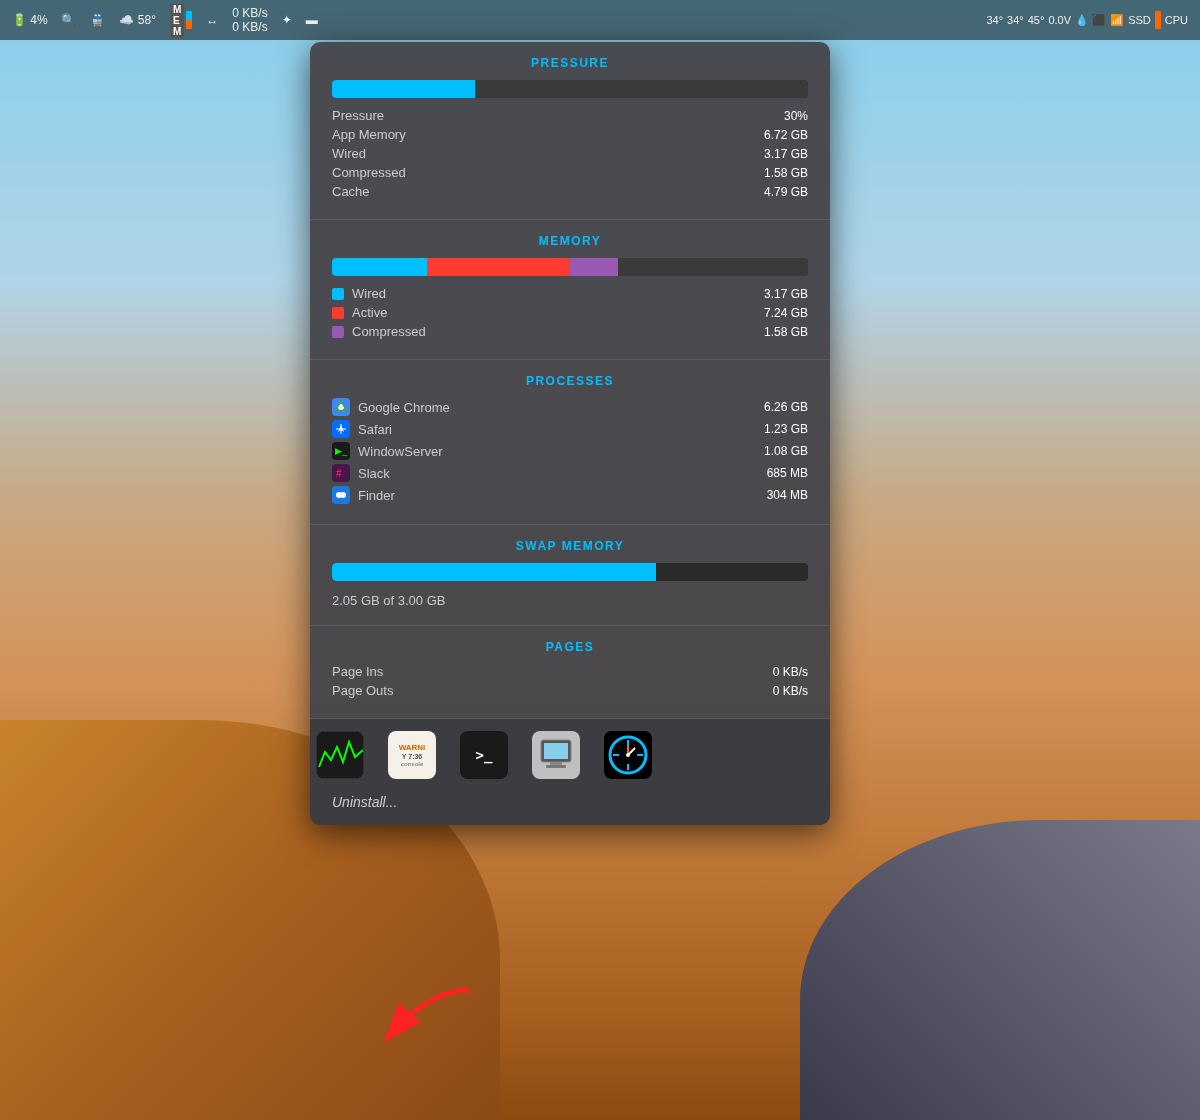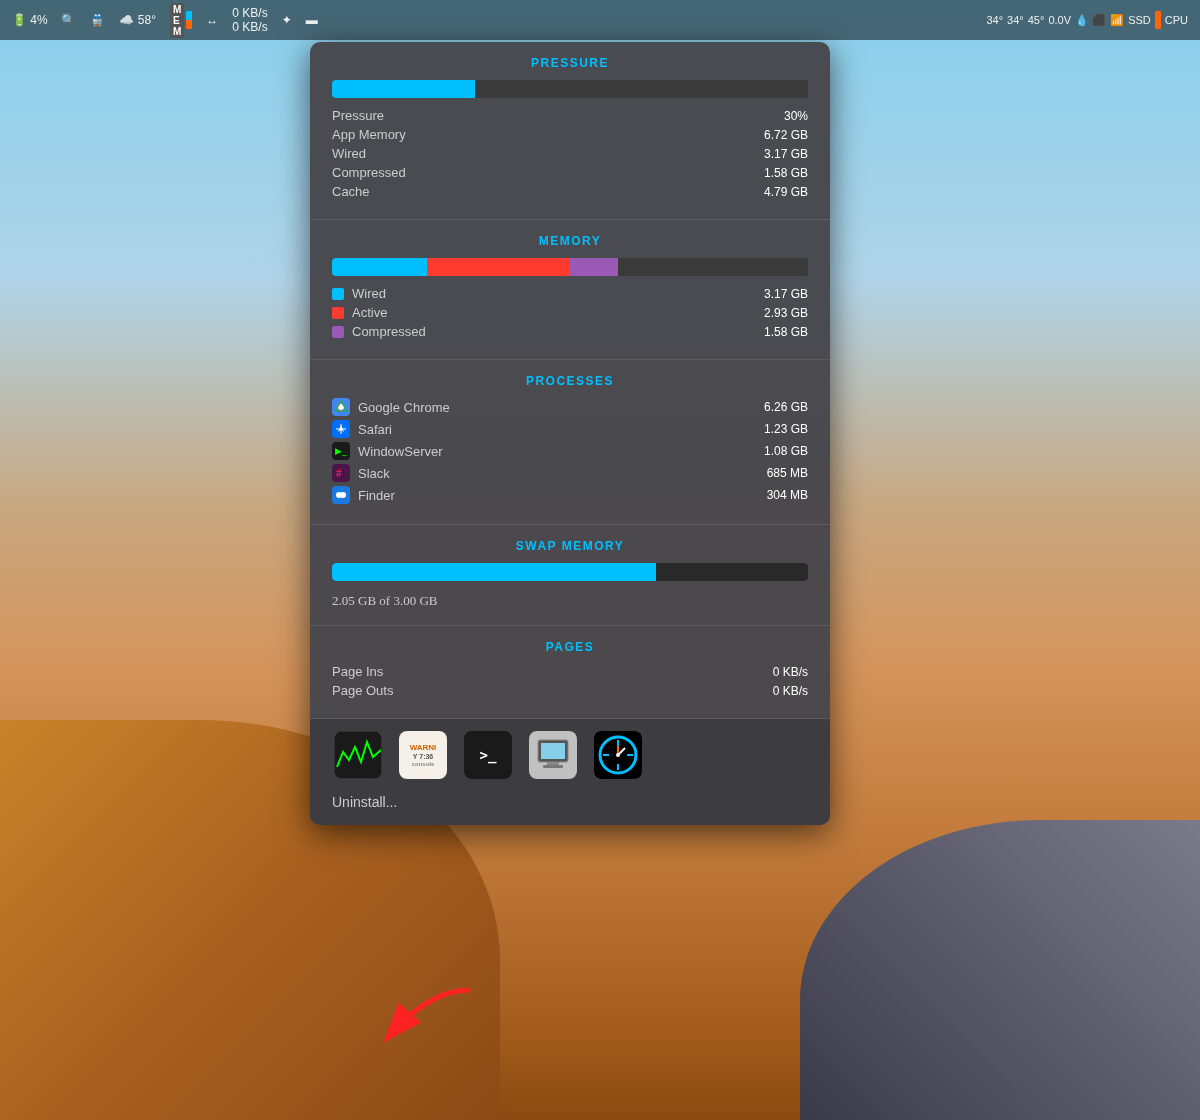--- a/index.html
+++ b/index.html
@@ -226,29 +226,28 @@
 
     .swap-bar-fill {
       height: 100%;
       background: #00BFFF;
       border-radius: 4px 0 0 4px;
     }
 
     .swap-text {
       color: #CCCCCC;
       font-size: 13px;
-      font-family: Liberation Serif, serif;
     }
 
     
     .dock-row {
       display: flex;
       align-items: center;
-      padding: 12px 22px 14px 24px;
-      gap: 17px;
+      padding: 12px 22px 14px 6px;
+      gap: 24px;
       background: rgba(60, 60, 65, 0.98);
       position: relative;
     }
 
     .dock-icon {
       width: 48px;
       height: 48px;
       border-radius: 8px;
       overflow: hidden;
       display: flex;
@@ -275,20 +274,21 @@
     .dock-icon-terminal {
       background: #1a1a1a;
       color: #FFFFFF;
       font-size: 11px;
       font-weight: bold;
     }
 
     .uninstall-row {
       padding: 0 24px 14px 22px;
       background: rgba(60, 60, 65, 0.98);
+      font-style: italic;
     }
 
     .uninstall-label {
       color: #CCCCCC;
       font-size: 14px;
     }
 
     
     .arrow-svg {
       position: absolute;
@@ -383,21 +383,21 @@
         <span class="color-dot dot-cyan"></span>
         Wired
       </span>
       <span class="stat-value">3.17 GB</span>
     </div>
     <div class="stat-row">
       <span class="stat-label">
         <span class="color-dot dot-red"></span>
         Active
       </span>
-      <span class="stat-value">2.93 GB</span>
+      <span class="stat-value">7.24 GB</span>
     </div>
     <div class="stat-row">
       <span class="stat-label">
         <span class="color-dot dot-purple"></span>
         Compressed
       </span>
       <span class="stat-value">1.58 GB</span>
     </div>
   </div>
 

